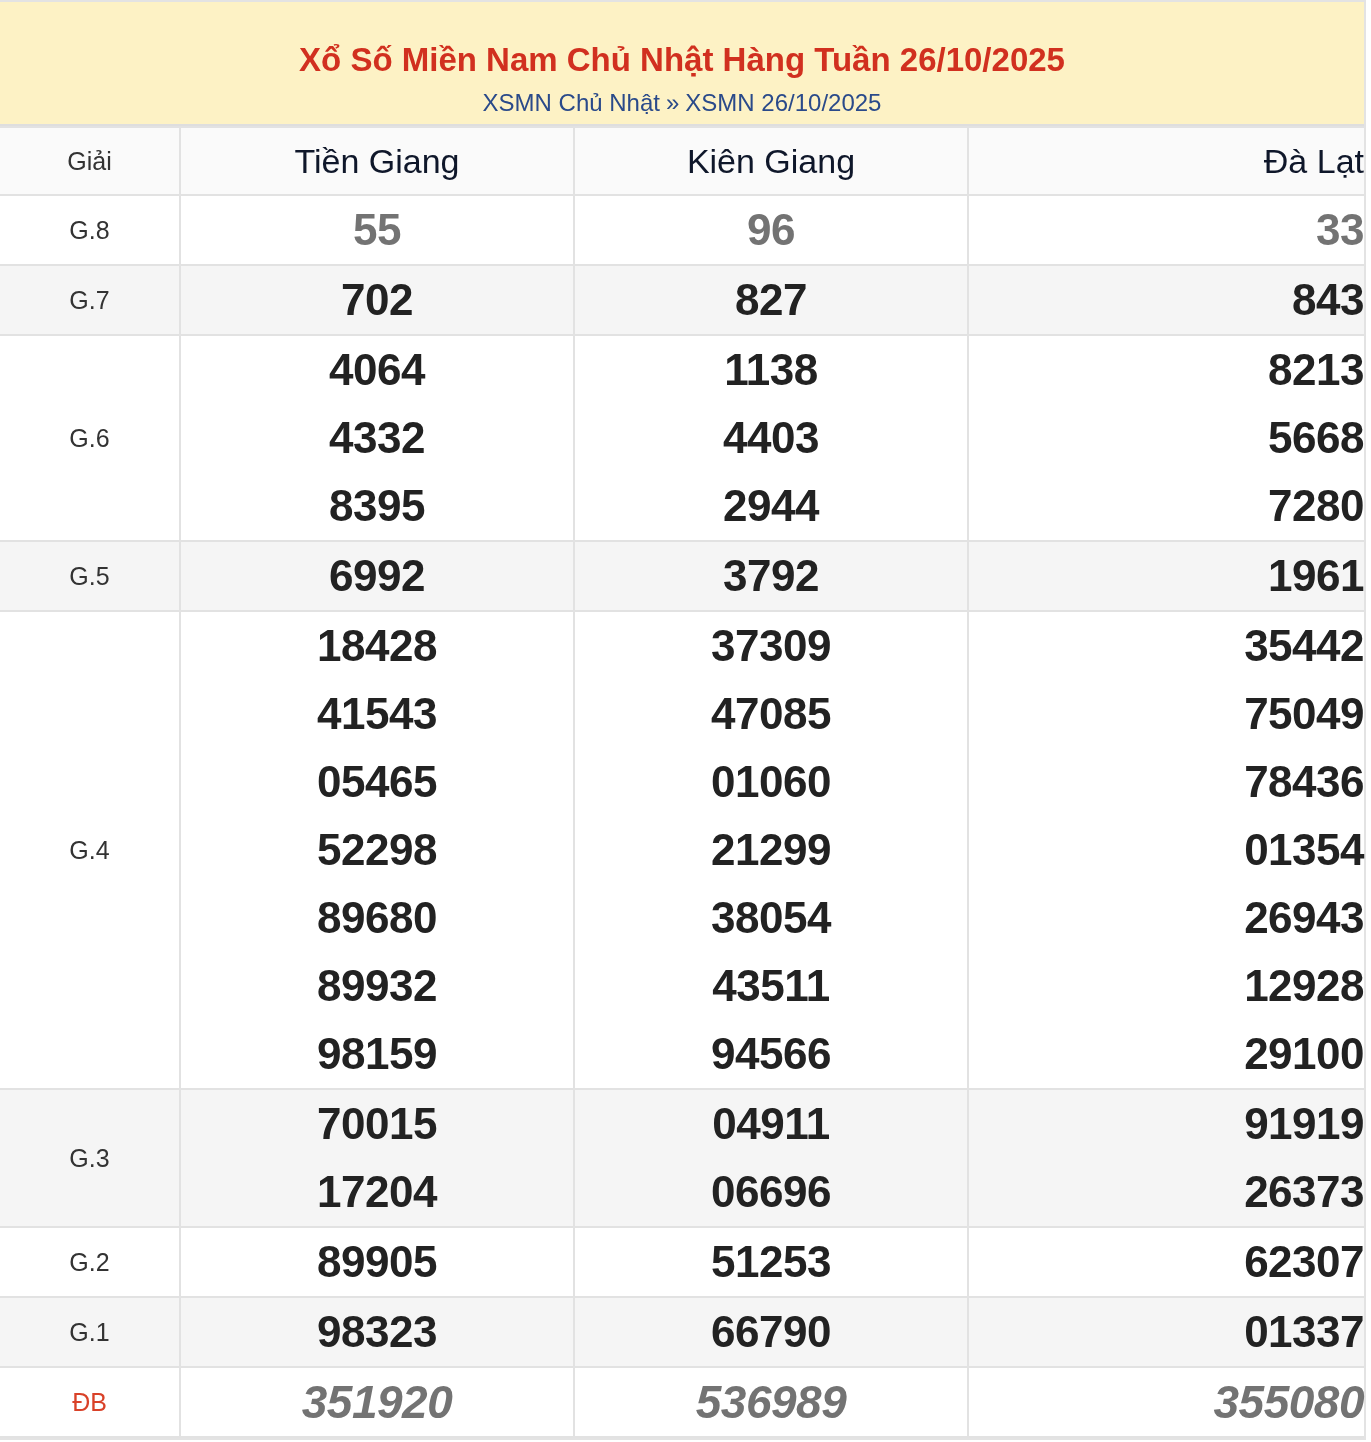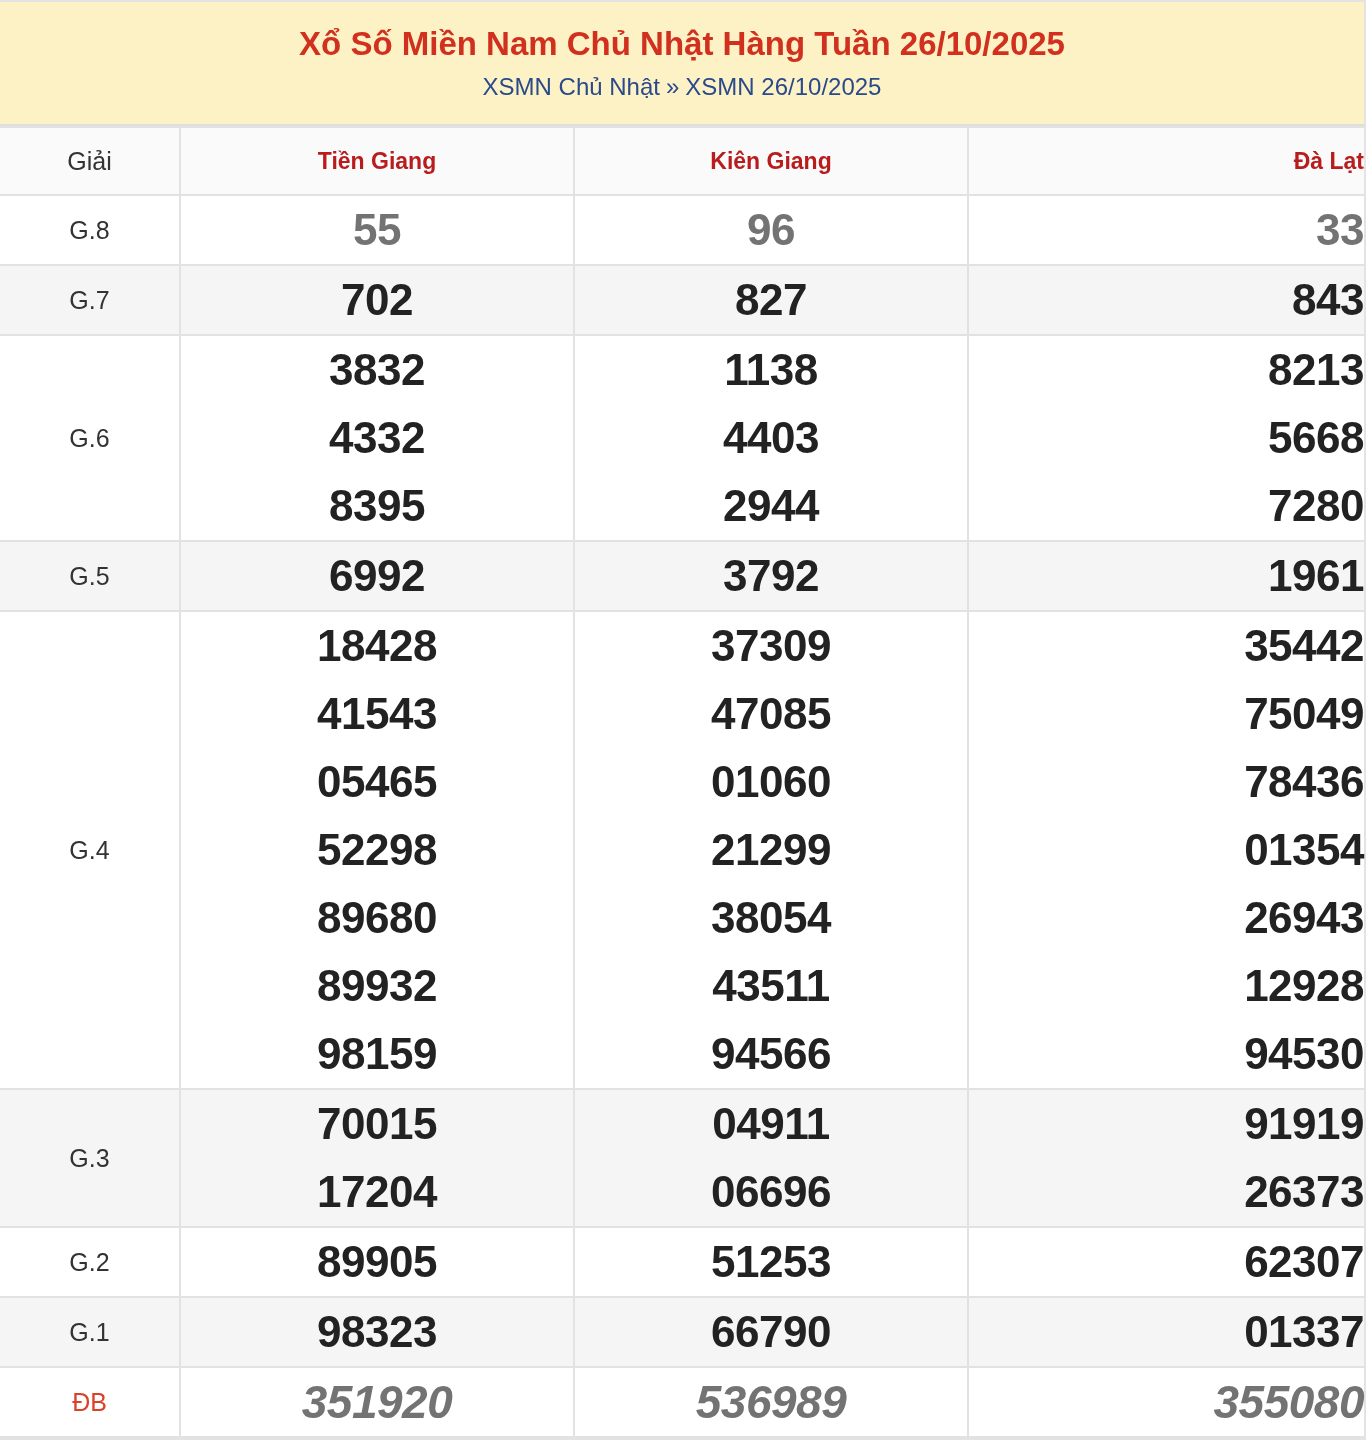--- a/index.html
+++ b/index.html
@@ -11,31 +11,31 @@
     position: absolute; left: 0; top: 0; width: 1364px;
     border-right: 2px solid #e3e3e3; border-bottom: 2px solid #e3e3e3;
     box-sizing: content-box;
   }
   .head {
     background: #fdf2c5; height: 126px; border-bottom: 2px solid #dedede;
     border-top: 2px solid #e3e3e3;
     text-align: center; box-sizing: border-box;
   }
   .title {
-    color: #d1301f; font-weight: bold; font-size: 33px; padding-top: 22px; line-height: 40px;
+    color: #d1301f; font-weight: bold; font-size: 33px; padding-top: 38px; line-height: 40px;
   }
   .crumbs { color: #2a4a8a; font-size: 24px; margin-top: 8px; line-height: 30px; }
   .crumbs a { color: #2a4a8a; text-decoration: none; }
   .crumbs .sep { margin: 0 6px; }
   table { border-collapse: collapse; width: 1364px; table-layout: fixed; }
   col.c0 { width: 180px; } col.c1 { width: 394px; } col.c2 { width: 394px; } col.c3 { width: 396px; }
   td, th { border: 2px solid #e2e2e2; text-align: center; padding: 0; }
   tr > :first-child { border-left: none; }
   tr > :last-child { border-right: none; text-align: right; }
-  thead th { background: #fafafa; height: 66px; font-size: 23px; color: #b91c1c; font-weight: bold; }
+  thead th { background: #fafafa; height: 66px; font-size: 34px; color: #0f172a; font-weight: normal; }
   thead th.giai { color: #333; font-weight: normal; font-size: 25px; }
   tbody tr.alt td { background: #f5f5f5; }
   td.label { font-size: 25px; color: #333; }
   td.label.red { color: #d94128; }
   .num { display: block; font-weight: bold; font-size: 44px; color: #222; line-height: 68px; letter-spacing: -0.5px; }
   .num.red { color: #737373; }
   .num.big { font-size: 46px; font-style: italic; }
 </style>
 </head>
 <body>
@@ -84,21 +84,21 @@
           <td>
             <span class="num">827</span>
           </td>
           <td>
             <span class="num">843</span>
           </td>
         </tr>
         <tr>
           <td class="label">G.6</td>
           <td>
-            <span class="num">3832</span>
+            <span class="num">4064</span>
             <span class="num">4332</span>
             <span class="num">8395</span>
           </td>
           <td>
             <span class="num">1138</span>
             <span class="num">4403</span>
             <span class="num">2944</span>
           </td>
           <td>
             <span class="num">8213</span>
@@ -138,21 +138,21 @@
             <span class="num">43511</span>
             <span class="num">94566</span>
           </td>
           <td>
             <span class="num">35442</span>
             <span class="num">75049</span>
             <span class="num">78436</span>
             <span class="num">01354</span>
             <span class="num">26943</span>
             <span class="num">12928</span>
-            <span class="num">94530</span>
+            <span class="num">29100</span>
           </td>
         </tr>
         <tr class="alt">
           <td class="label">G.3</td>
           <td>
             <span class="num">70015</span>
             <span class="num">17204</span>
           </td>
           <td>
             <span class="num">04911</span>

